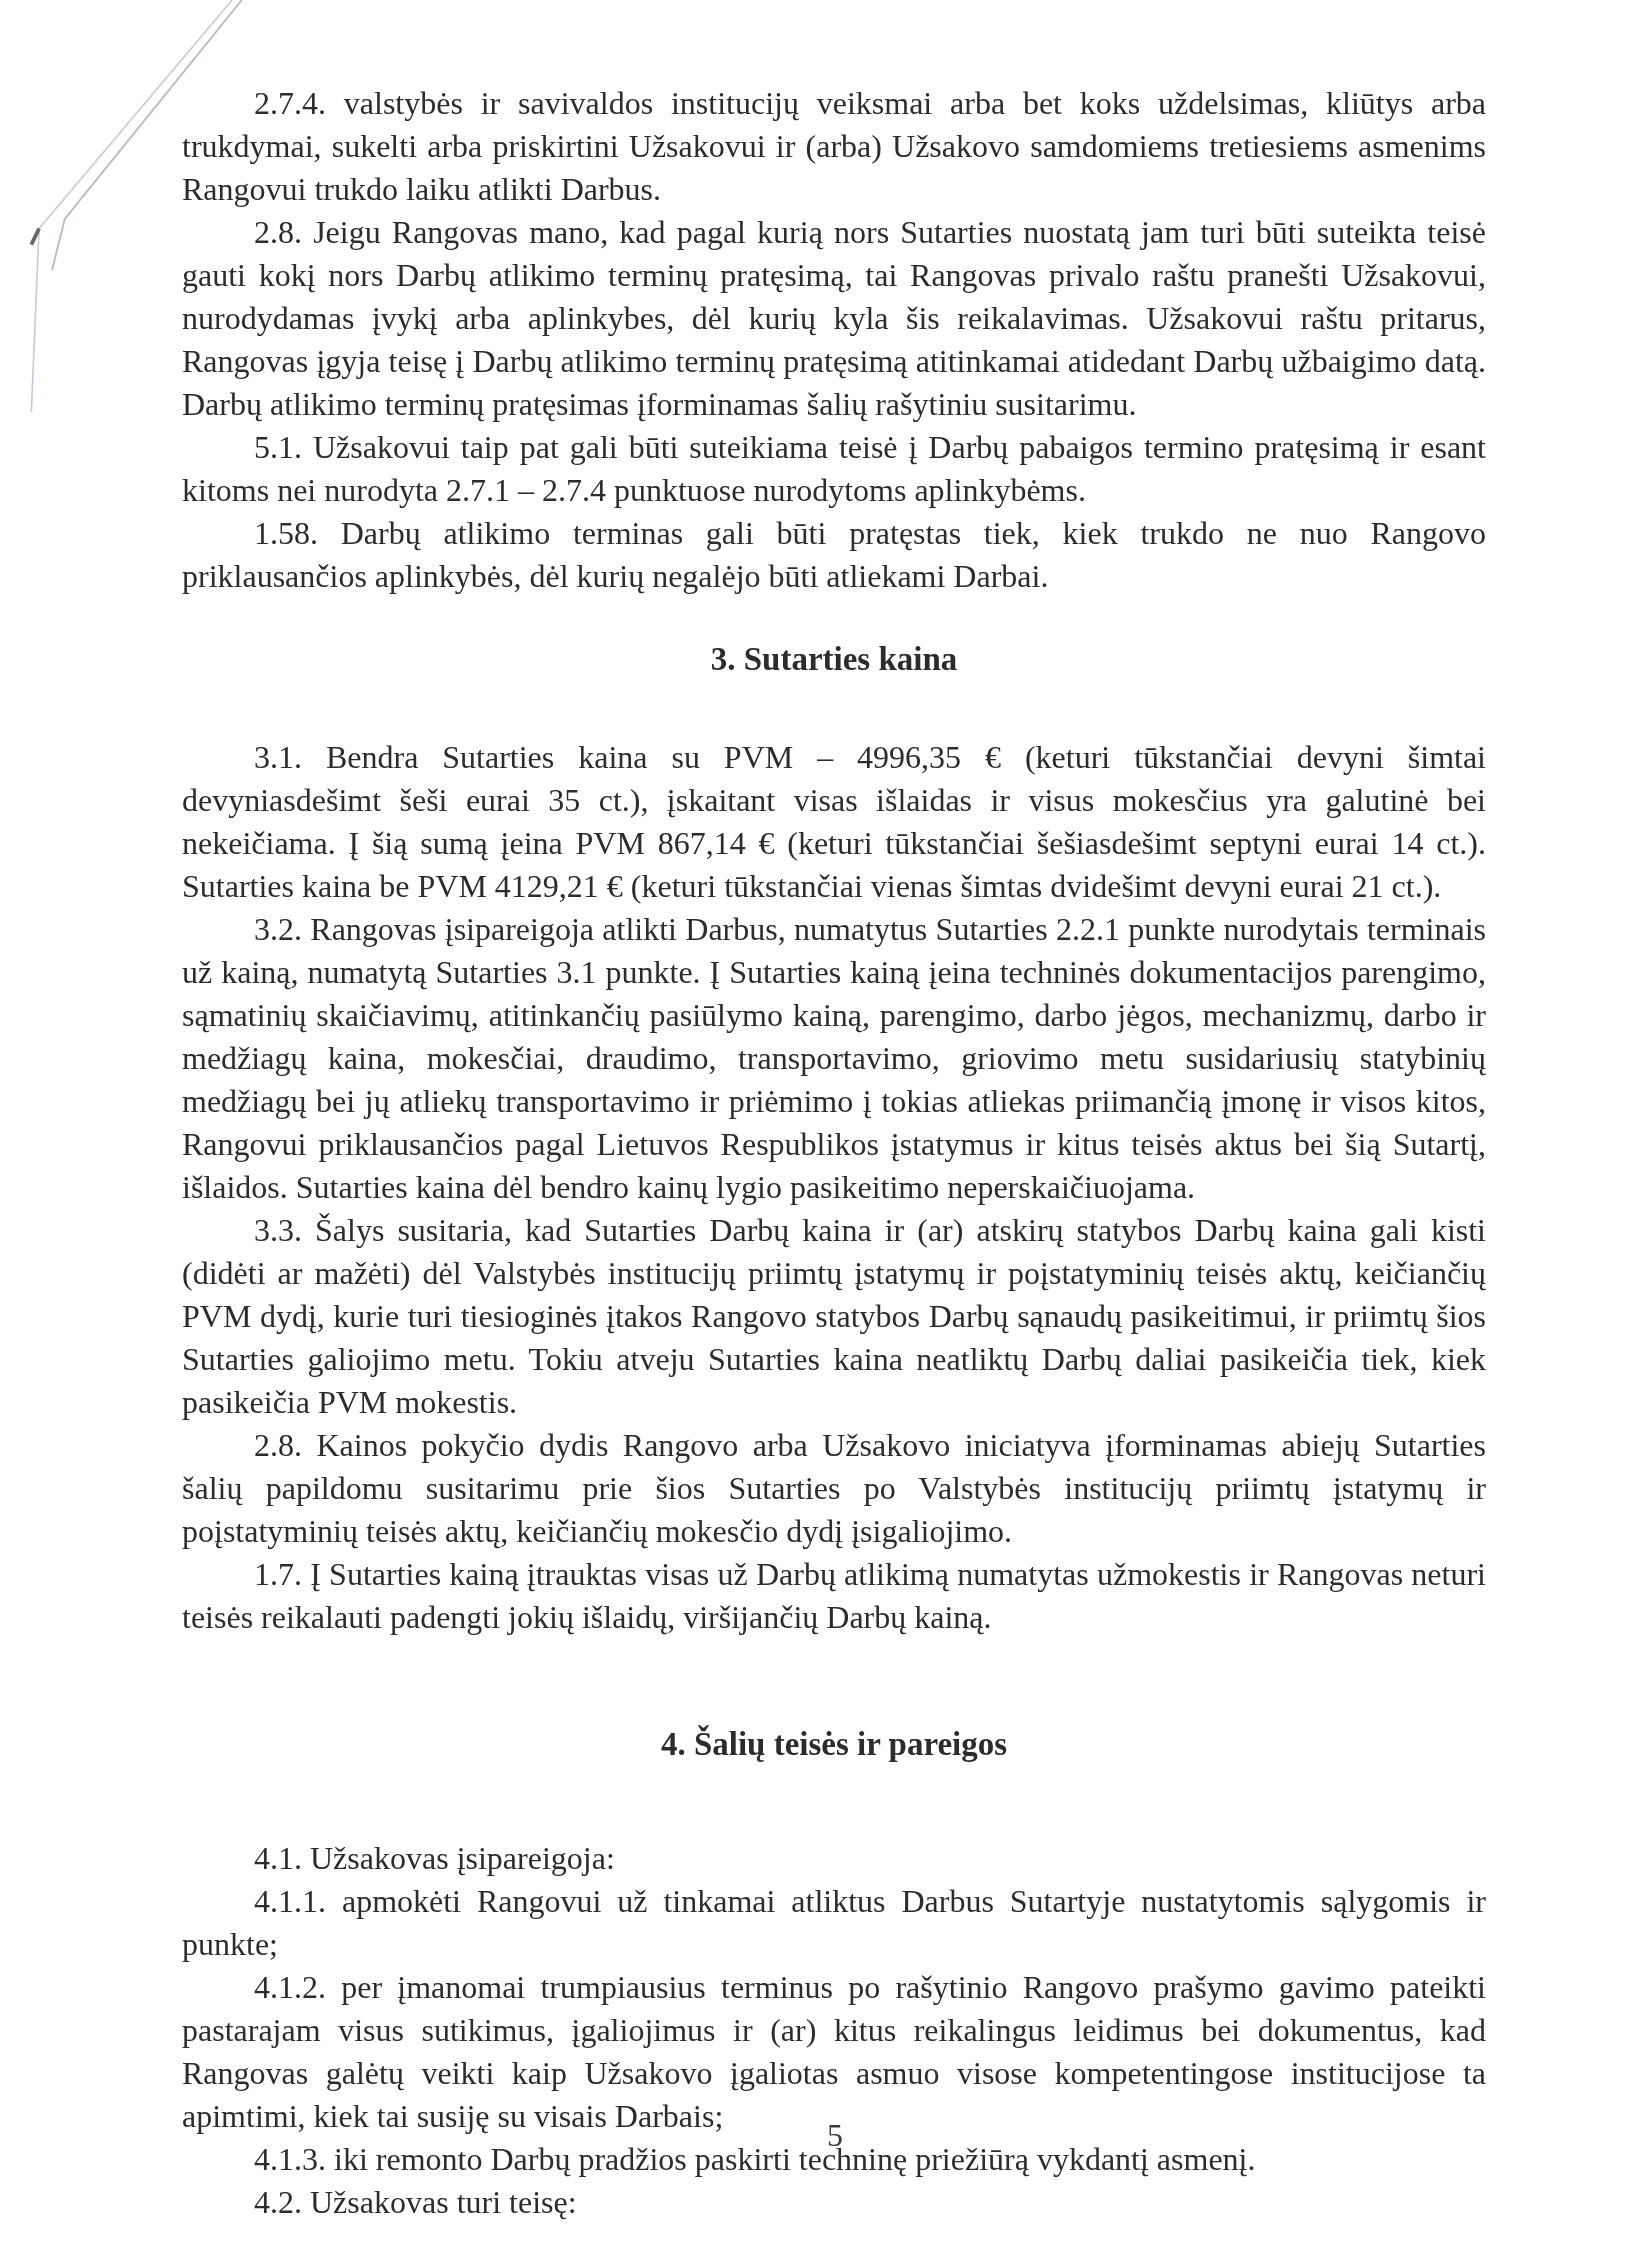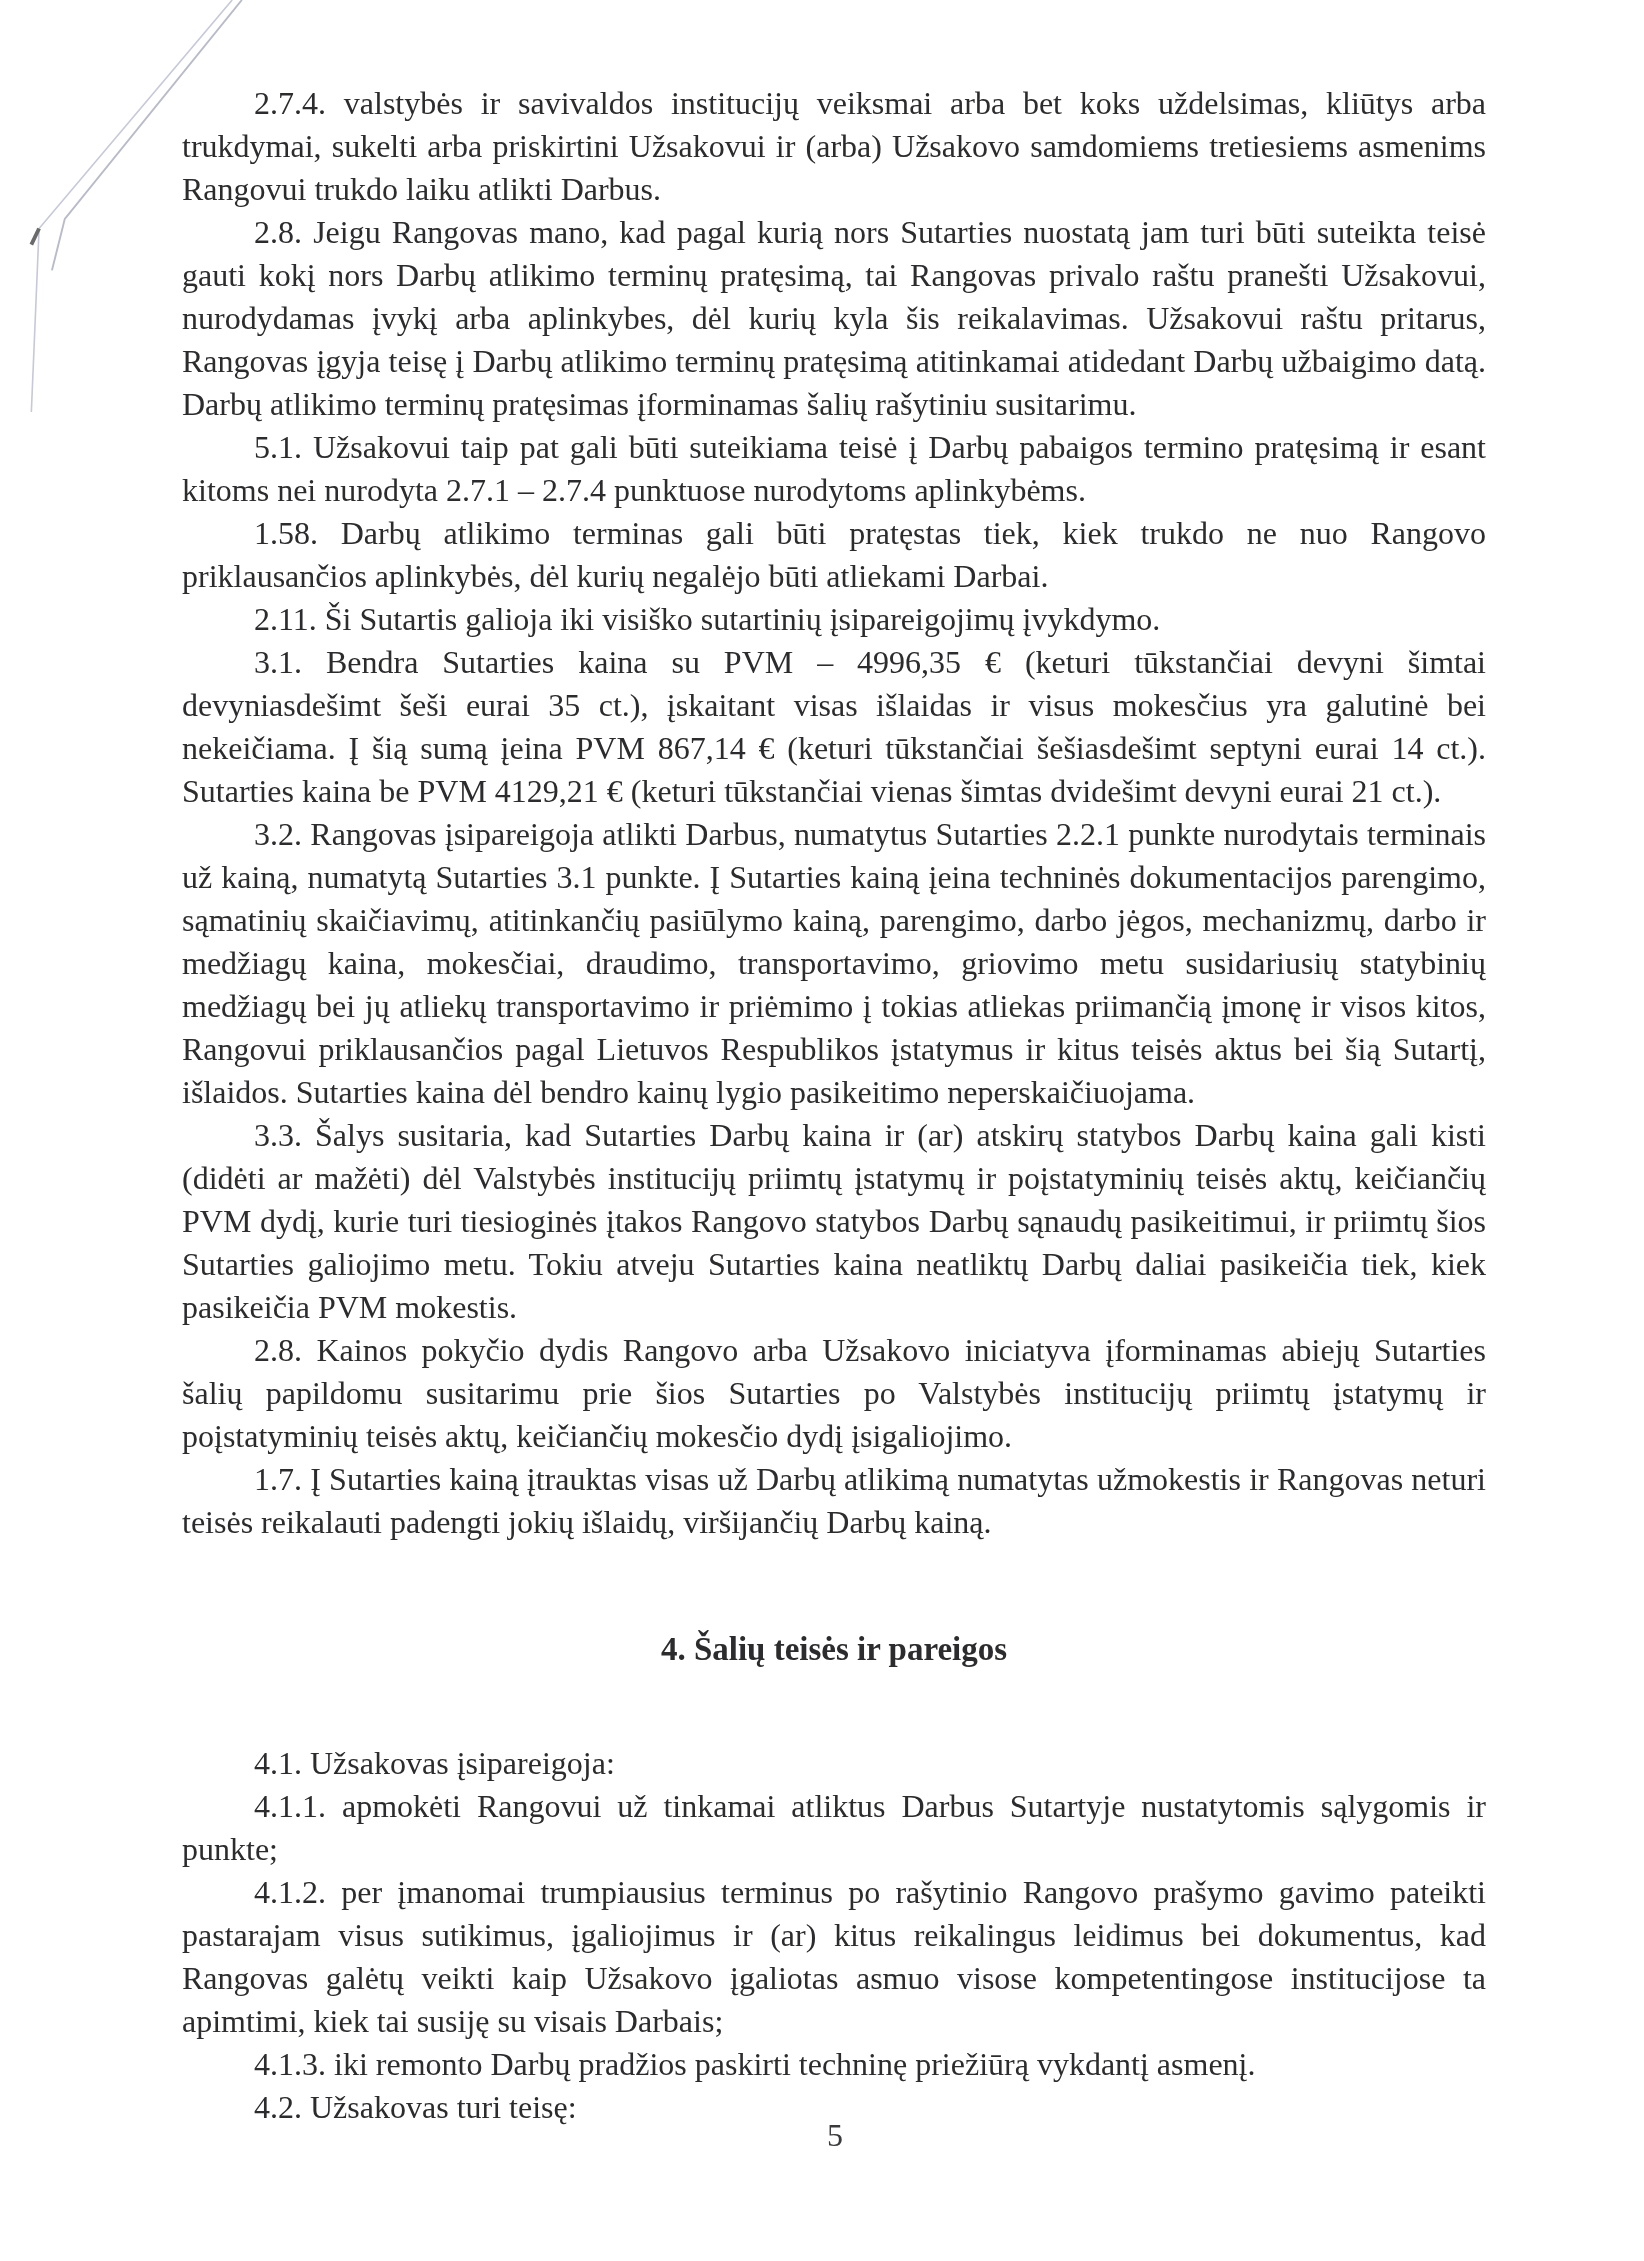--- a/index.html
+++ b/index.html
@@ -38,22 +38,22 @@
     <path d="M355 0 L80 340 L60 420" stroke="#b9bcc8" stroke-width="3" fill="none"></path>
     <path d="M340 0 L40 355 L28 640" stroke="#c7c9d8" stroke-width="2.5" fill="none"></path>
     <path d="M40 355 L28 380" stroke="#6a6a6a" stroke-width="6" fill="none"></path>
   </svg>
 
   <div class="content">
     <p class="p">2.7.4. valstybės ir savivaldos institucijų veiksmai arba bet koks uždelsimas, kliūtys arba trukdymai, sukelti arba priskirtini Užsakovui ir (arba) Užsakovo samdomiems tretiesiems asmenims Rangovui trukdo laiku atlikti Darbus.</p>
     <p class="p">2.8. Jeigu Rangovas mano, kad pagal kurią nors Sutarties nuostatą jam turi būti suteikta teisė gauti kokį nors Darbų atlikimo terminų pratęsimą, tai Rangovas privalo raštu pranešti Užsakovui, nurodydamas įvykį arba aplinkybes, dėl kurių kyla šis reikalavimas. Užsakovui raštu pritarus, Rangovas įgyja teisę į Darbų atlikimo terminų pratęsimą atitinkamai atidedant Darbų užbaigimo datą. Darbų atlikimo terminų pratęsimas įforminamas šalių rašytiniu susitarimu.</p>
     <p class="p">5.1. Užsakovui  taip pat gali būti suteikiama teisė į Darbų pabaigos termino pratęsimą ir esant kitoms nei nurodyta 2.7.1 – 2.7.4 punktuose nurodytoms aplinkybėms.</p>
     <p class="p">1.58. Darbų atlikimo terminas gali būti pratęstas tiek, kiek trukdo ne nuo Rangovo priklausančios aplinkybės, dėl kurių negalėjo būti atliekami Darbai.</p>
-    <p class="p">2.11. Ši Sutartis galioja iki visiško sutartinių įsipareigojimų įvykdymo.</p>
 
+    <h2 class="heading">3. Sutarties kaina</h2>
 
     <p class="p">3.1. Bendra Sutarties kaina su PVM – 4996,35 € (keturi tūkstančiai devyni šimtai devyniasdešimt šeši eurai 35 ct.), įskaitant visas išlaidas ir visus mokesčius yra galutinė bei nekeičiama. Į šią sumą įeina PVM 867,14 € (keturi tūkstančiai šešiasdešimt septyni eurai 14 ct.). Sutarties kaina be PVM 4129,21 € (keturi tūkstančiai vienas šimtas dvidešimt devyni eurai 21 ct.).</p>
     <p class="p">3.2. Rangovas įsipareigoja atlikti Darbus, numatytus Sutarties 2.2.1 punkte nurodytais terminais už kainą, numatytą Sutarties 3.1 punkte. Į Sutarties kainą įeina techninės dokumentacijos parengimo, sąmatinių skaičiavimų, atitinkančių pasiūlymo kainą, parengimo, darbo jėgos, mechanizmų, darbo ir medžiagų kaina, mokesčiai, draudimo, transportavimo, griovimo metu susidariusių statybinių medžiagų bei jų atliekų transportavimo ir priėmimo į tokias atliekas priimančią įmonę ir visos kitos, Rangovui priklausančios pagal Lietuvos Respublikos įstatymus ir kitus teisės aktus bei šią Sutartį, išlaidos. Sutarties kaina dėl bendro kainų lygio pasikeitimo neperskaičiuojama.</p>
     <p class="p">3.3. Šalys susitaria, kad Sutarties Darbų kaina ir (ar) atskirų statybos Darbų kaina gali kisti (didėti ar mažėti) dėl Valstybės institucijų priimtų įstatymų ir poįstatyminių teisės aktų, keičiančių PVM dydį, kurie turi tiesioginės įtakos Rangovo statybos Darbų sąnaudų pasikeitimui, ir priimtų šios Sutarties galiojimo metu. Tokiu atveju Sutarties kaina neatliktų Darbų daliai pasikeičia tiek, kiek pasikeičia PVM mokestis.</p>
     <p class="p">2.8. Kainos pokyčio dydis Rangovo arba Užsakovo iniciatyva įforminamas abiejų Sutarties šalių papildomu susitarimu prie šios Sutarties po Valstybės institucijų priimtų įstatymų ir poįstatyminių teisės aktų, keičiančių mokesčio dydį įsigaliojimo.</p>
     <p class="p">1.7. Į Sutarties kainą įtrauktas visas už Darbų atlikimą numatytas užmokestis ir Rangovas neturi teisės reikalauti padengti jokių išlaidų, viršijančių Darbų kainą.</p>
 
     <h2 class="heading h4">4. Šalių teisės ir pareigos</h2>
 
     <p class="p">4.1. Užsakovas įsipareigoja:</p>

